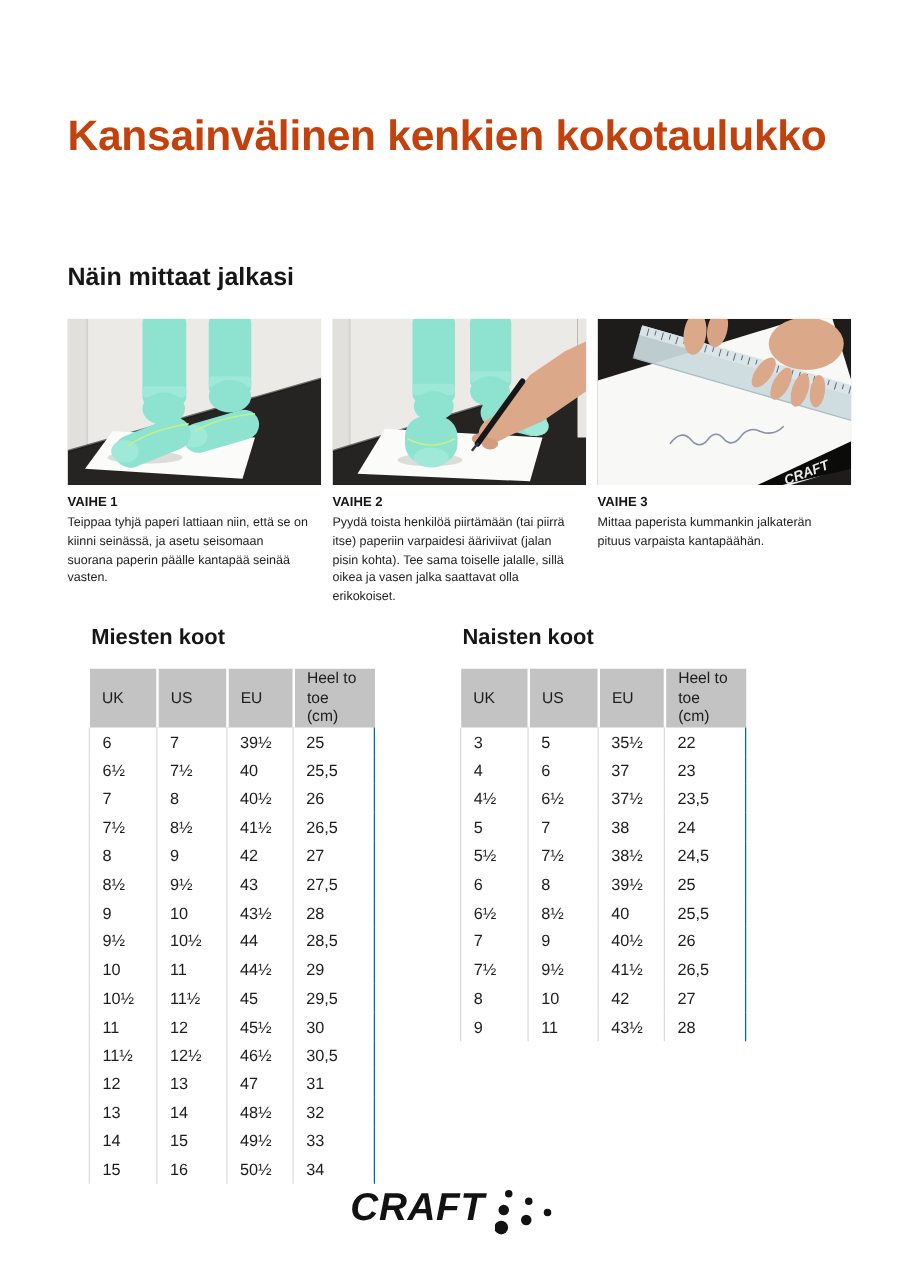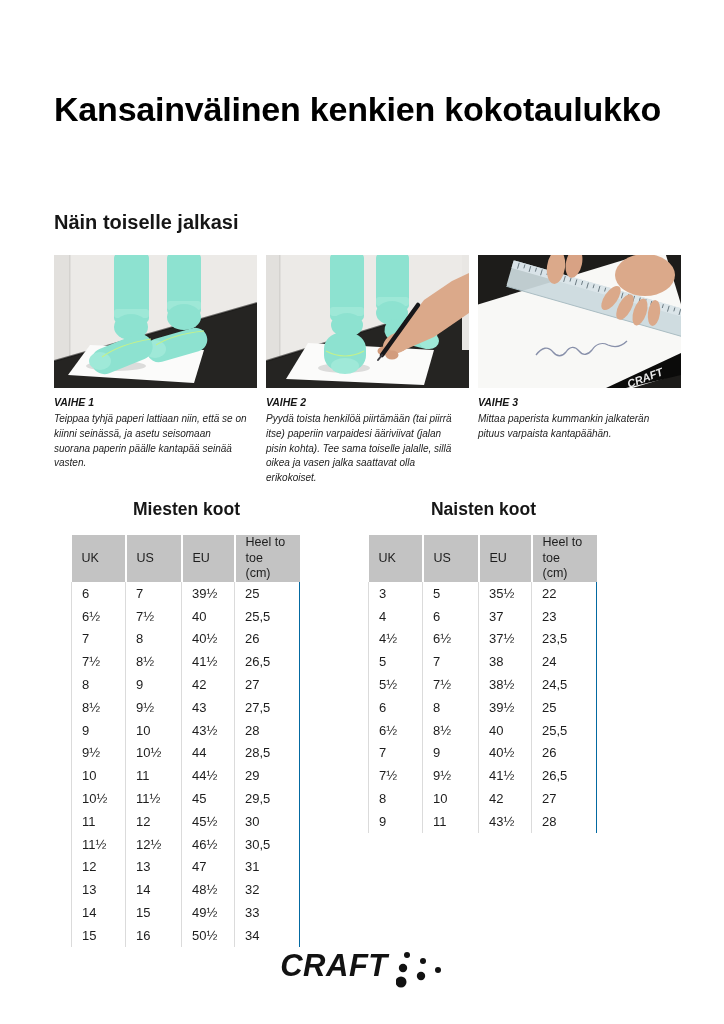--- a/index.html
+++ b/index.html
@@ -3,37 +3,37 @@
 <meta charset="utf-8">
 <style>
   * { box-sizing: border-box; }
   html,body { margin:0; padding:0; background:#ffffff; }
   .page {
     position:relative; width:724px; height:1024px; background:#ffffff;
     font-family:"Liberation Sans", sans-serif; color:#1b1b1b; overflow:hidden;
   }
   .page-title {
     position:absolute; left:54px; top:88px; margin:0; width:620px;
-    font-size:34px; line-height:43px; font-weight:600; letter-spacing:-0.2px; color:#000000;
+    font-size:34px; line-height:43px; font-weight:600; letter-spacing:-0.2px; color:#c2410c;
   }
   .page-subtitle {
     position:absolute; left:54px; top:211px; margin:0;
     font-size:20px; font-weight:600; color:#161616;
   }
   .photos { position:absolute; left:54px; top:255px; display:flex; gap:9px; }
   .photo { width:203px; height:133px; overflow:hidden; background:#e8e6e3; position:relative; }
   .photo svg { display:block; }
-  .steps { position:absolute; left:54px; top:396px; display:flex; gap:9px;font-style:italic; }
+  .steps { position:absolute; left:54px; top:396px; display:flex; gap:9px; }
   .step { width:203px; padding-right:8px; }
   .step-label { font-size:10.5px; font-weight:700; margin-bottom:4px; color:#161616; }
   .step-text { font-size:10px; line-height:1.48; color:#222; }
   .size-section { position:absolute; top:498px; }
   .size-section.men { left:71px; }
   .size-section.women { left:368px; }
-  .size-section h3 { margin:0 0 15px 2px; font-size:17.5px; line-height:22px; font-weight:600; color:#161616;text-align:center; }
+  .size-section h3 { margin:0 0 15px 2px; font-size:17.5px; line-height:22px; font-weight:600; color:#161616; }
   table.size-table { border-collapse:collapse; table-layout:fixed; width:224px; }
   .size-table th:nth-child(1), .size-table td:nth-child(1){ width:54px; }
   .size-table th:nth-child(2), .size-table td:nth-child(2){ width:56px; }
   .size-table th:nth-child(3), .size-table td:nth-child(3){ width:53px; }
   .size-table th:nth-child(4), .size-table td:nth-child(4){ width:65px; }
   .size-table thead th {
     background:#c3c3c3; height:37px; padding:0 2px 0 10px; vertical-align:middle;
     text-align:left; font-weight:400; font-size:12.5px; line-height:1.25;
     white-space:pre-line; color:#1d1d1d;
   }
@@ -52,21 +52,21 @@
     color:#121212; transform:translateY(-2px);
   }
   .brand-dots { margin-top:2px; }
 </style>
 </head>
 <body>
 
 <div class="page">
 
   <h1 class="page-title">Kansainvälinen kenkien kokotaulukko</h1>
-  <h2 class="page-subtitle">Näin toiselle jalkasi</h2>
+  <h2 class="page-subtitle">Näin mittaat jalkasi</h2>
 
   <div class="photos">
 
     <div class="photo">
       <svg width="203" height="133" viewBox="0 0 203 133">
         <rect width="203" height="133" fill="#eceae7"></rect>
         <polygon points="0,0 16,0 16,103 0,106" fill="#e2e0dd"></polygon>
         <rect x="15" y="0" width="1.5" height="103" fill="#d4d2cf"></rect>
         <polygon points="0,106 203,48 203,133 0,133" fill="#252422"></polygon>
         <line x1="0" y1="106" x2="203" y2="48" stroke="#151413" stroke-width="2" opacity="0.6"></line>

